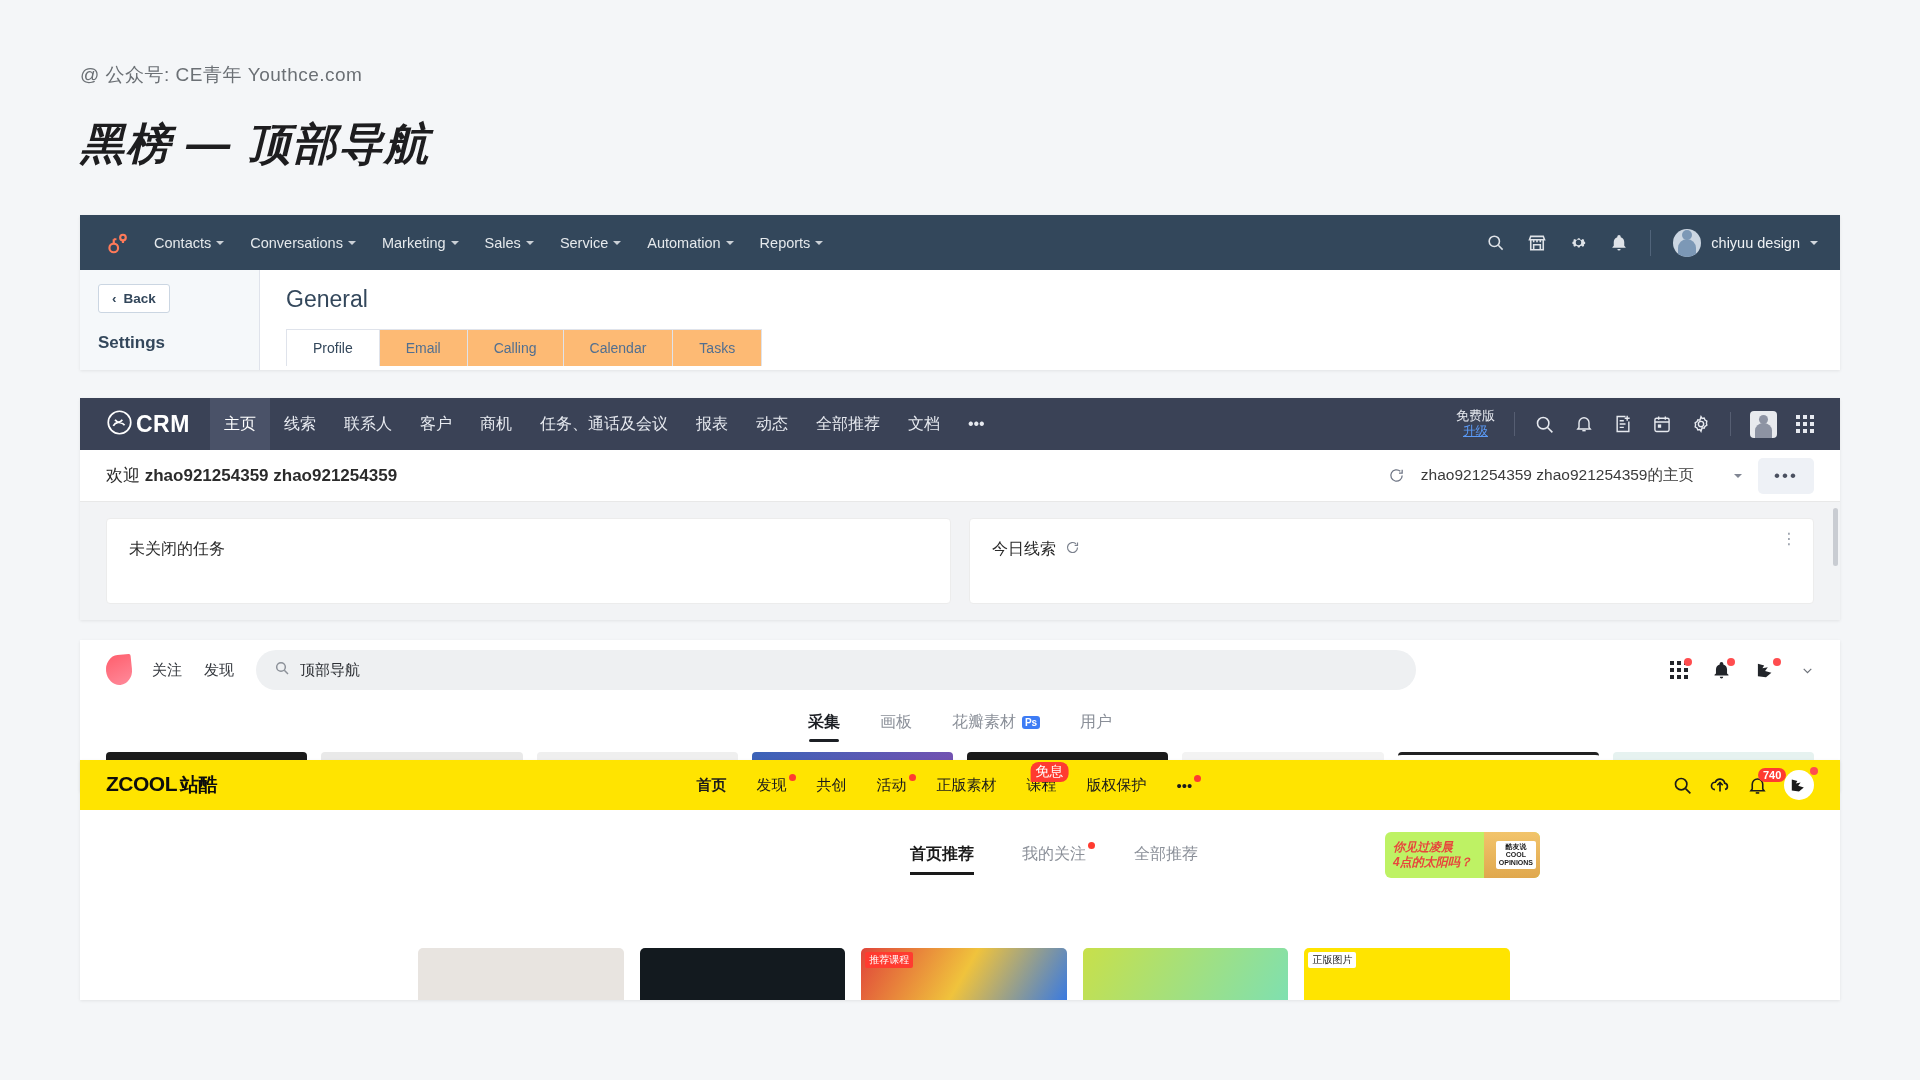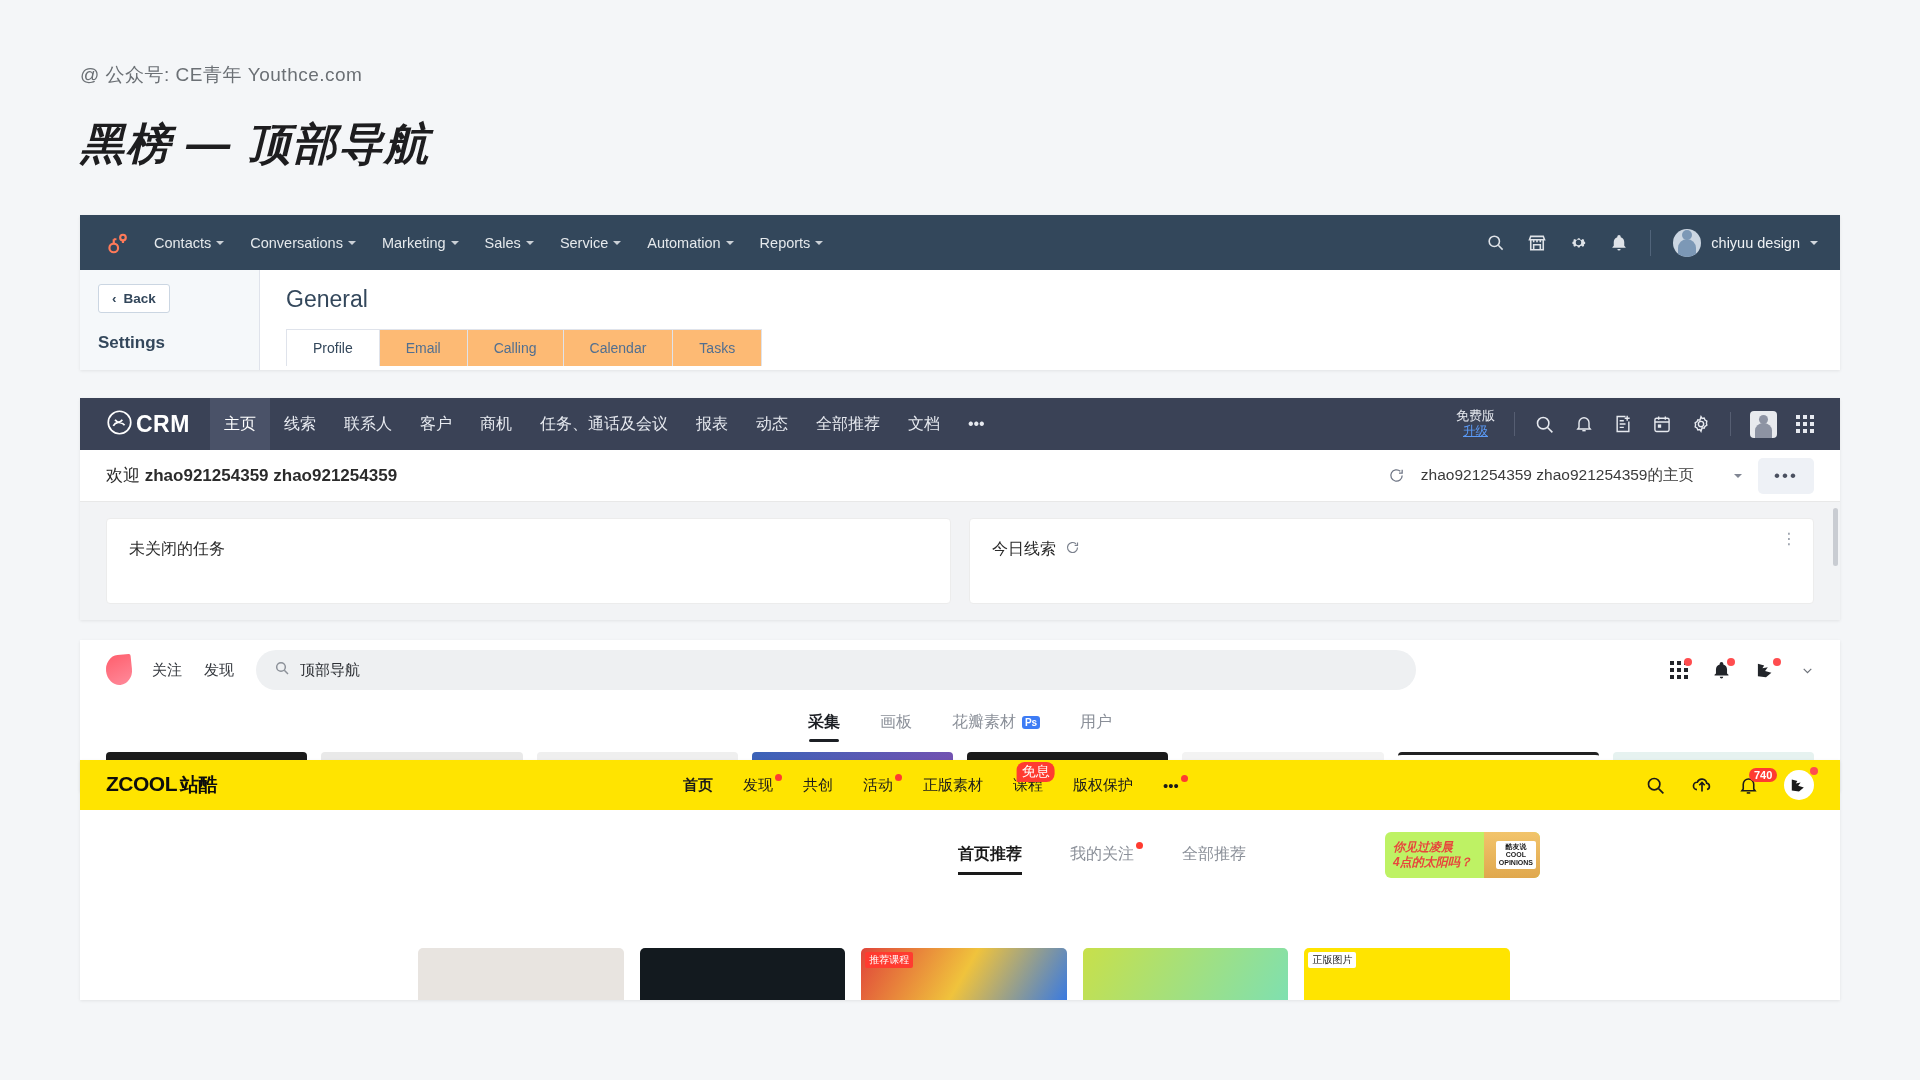--- a/index.html
+++ b/index.html
@@ -113,27 +113,27 @@
   .zc { top: 760px; height: 240px; box-shadow: 0 1px 3px rgba(0,0,0,.08); }
   .zc-bar { height: 50px; background: #ffe400; display: flex; align-items: center; padding: 0 26px; }
   .zc-logo { font-size: 21px; font-weight: 800; color: #0d0d0d; letter-spacing: -.5px; white-space: nowrap; }
   .zc-logo .cn { font-size: 19px; margin-left: 3px; }
   .zc-menu { display: flex; align-items: center; gap: 30px; margin: 0 auto; }
   .zc-item { position: relative; font-size: 15px; color: #1a1a1a; white-space: nowrap; cursor: pointer; }
   .zc-item.on { font-weight: 700; }
   .zc-dot { position: absolute; right: -9px; top: -2px; width: 7px; height: 7px; border-radius: 50%; background: #ff3b30; }
   .zc-tag { position: absolute; left: 50%; transform: translateX(-30%); top: -14px; background: #ff3b30; color: #fff;
             font-size: 14px; border-radius: 8px 8px 8px 0; padding: 1px 5px; white-space: nowrap; }
-  .zc-right { display: flex; align-items: center; gap: 25px; }
+  .zc-right { display: flex; align-items: center; gap: 16px; }
   .zc-ic { position: relative; color: #1a1a1a; display: flex; align-items: center; cursor: pointer; }
   .zc-badge { position: absolute; left: 11px; top: -7px; background: #ff3b30; color: #fff; font-size: 11px; font-weight: 700;
               border-radius: 9px; padding: 1px 5px; }
   .zc-av { width: 30px; height: 30px; border-radius: 50%; background: #fff; display: flex; align-items: center; justify-content: center; position: relative; cursor: pointer; }
   .zc-body { background: #fff; height: 190px; position: relative; }
-  .zc-tabs { display: flex; gap: 48px; padding: 34px 0 0 830px; margin-left: 48px; }
+  .zc-tabs { display: flex; gap: 48px; padding: 34px 0 0 830px; }
   .zc-tab { position: relative; font-size: 16px; color: #8b9099; padding-bottom: 10px; cursor: pointer; }
   .zc-tab.on { color: #1a1a1a; font-weight: 700; }
   .zc-tab.on::after { content:""; position:absolute; left:0; bottom:0; width:100%; height:3px; background:#1a1a1a; }
   .zc-banner { position: absolute; right: 300px; top: 22px; width: 155px; height: 46px; border-radius: 6px;
                background: #bef264; display: flex; align-items: center; overflow: hidden; }
   .zc-banner .bt { font-size: 12px; font-weight: 800; color: #e8453c; line-height: 1.25; padding-left: 8px; font-style: italic; }
   .zc-banner .ppl { margin-left: auto; width: 56px; height: 46px; background: linear-gradient(180deg,#f2c46b,#e0a84e); }
   .zc-banner .co { position:absolute; right:4px; top:9px; background:#fff; border-radius:2px; font-size:7px; font-weight:800;
                    color:#1a1a1a; text-align:center; padding:2px 3px; line-height:1.15; }
   .zc-thumbs { position: absolute; left: 8px; right: 0; bottom: 0; height: 52px; display: flex; gap: 16px; padding: 0 330px; overflow: hidden; }

